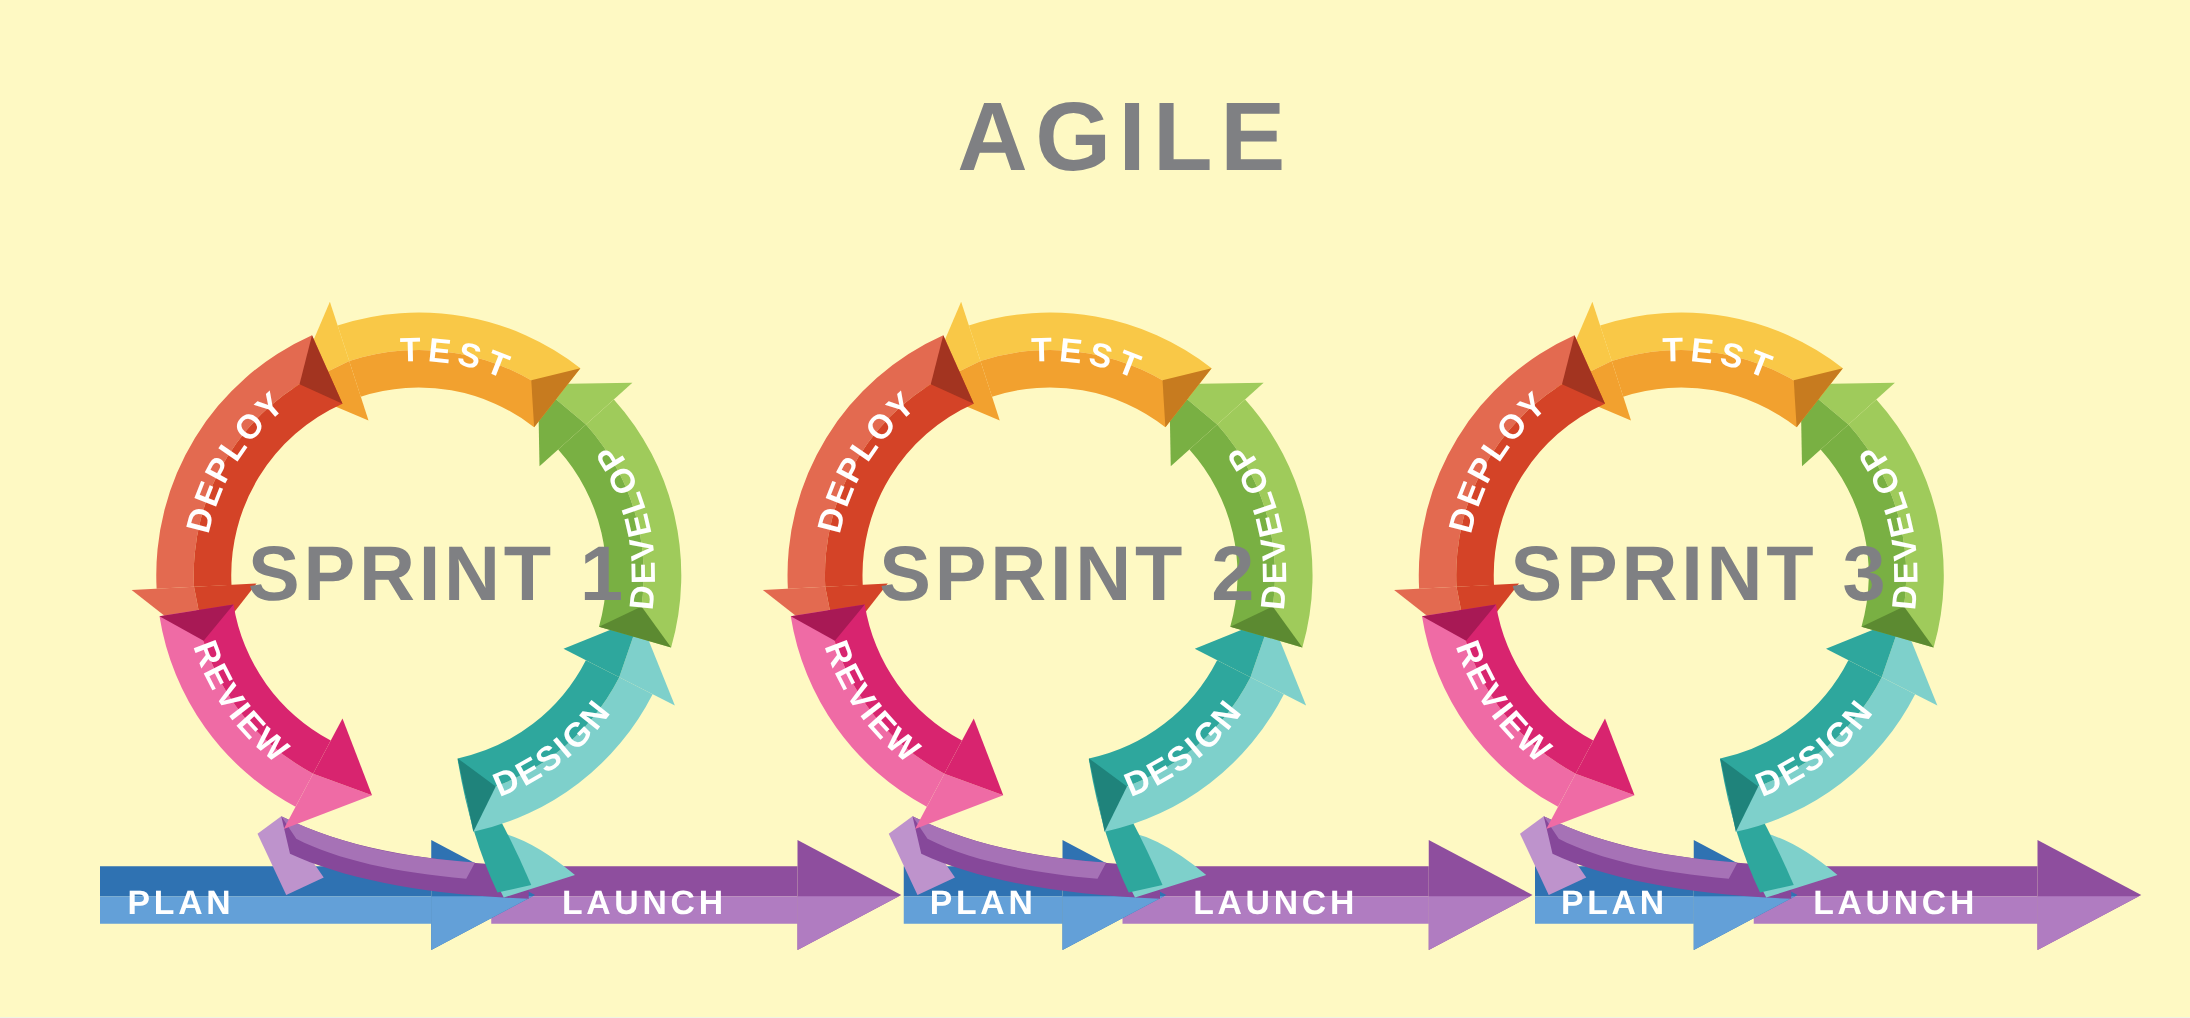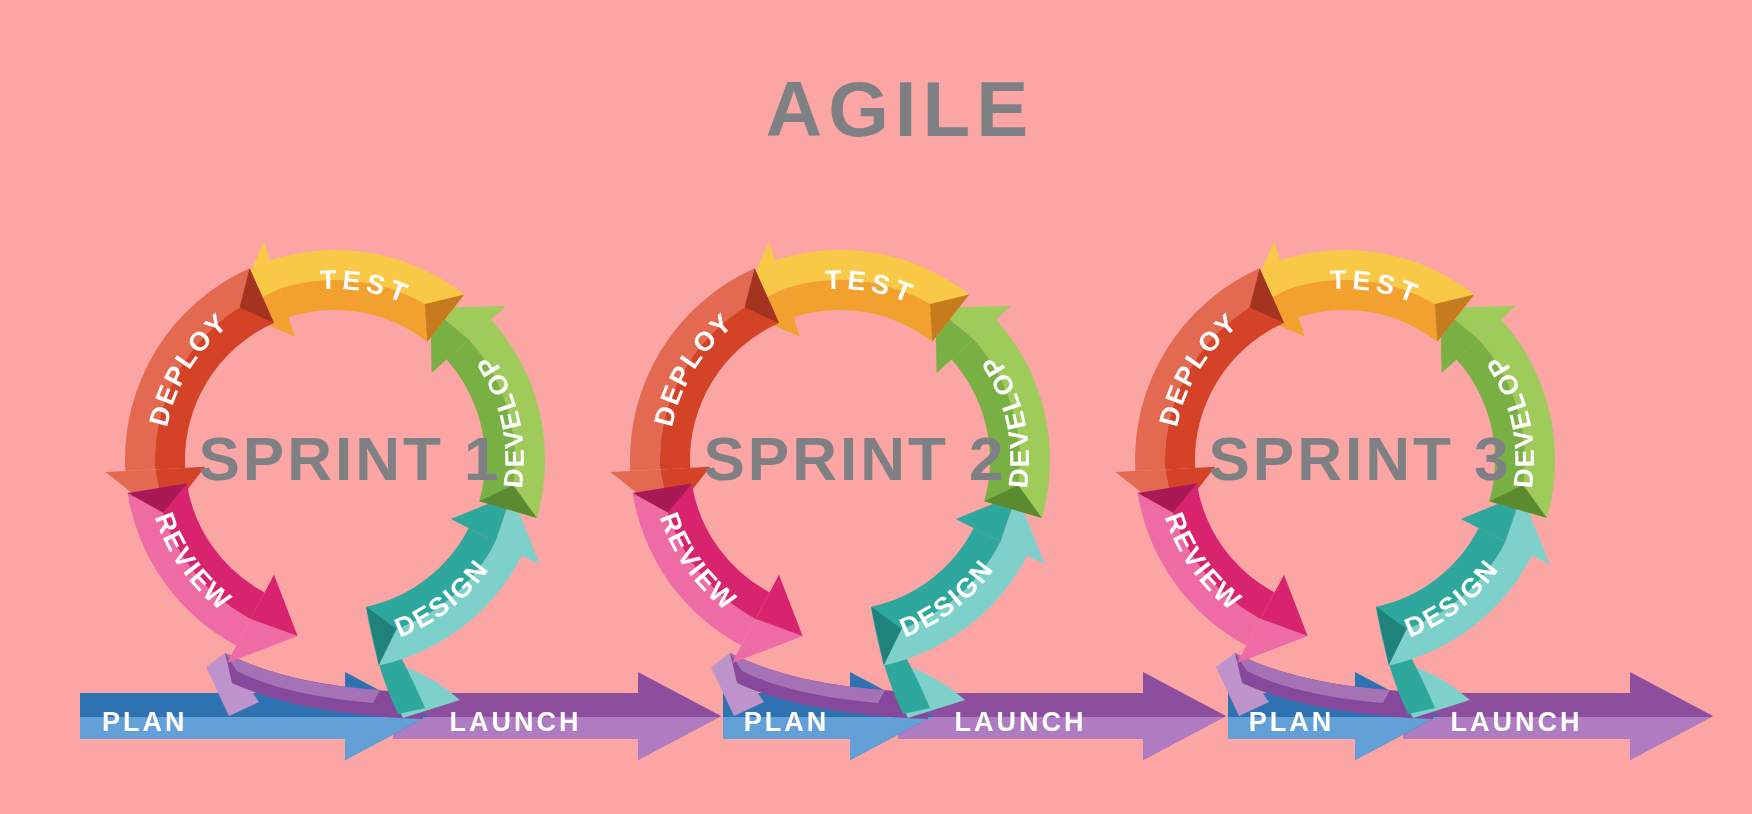--- a/index.html
+++ b/index.html
@@ -1,20 +1,20 @@
 <!DOCTYPE html>
 <html><head>
 <meta charset="utf-8">
 <style>
   html, body { margin: 0; padding: 0; background: #E4F1FA; }
   .stage {
     position: relative;
     width: 1752px;
     height: 814px;
-    background: #fca5a5;
+    background: #fef9c3;
     overflow: hidden;
     font-family: "Liberation Sans", sans-serif;
   }
   svg text { font-family: "Liberation Sans", sans-serif; }
 </style>
 </head>
 <body>
 
 <div class="stage">
   <svg id="scene" width="1752" height="814" viewBox="0 0 1752 814" xmlns="http://www.w3.org/2000/svg">

